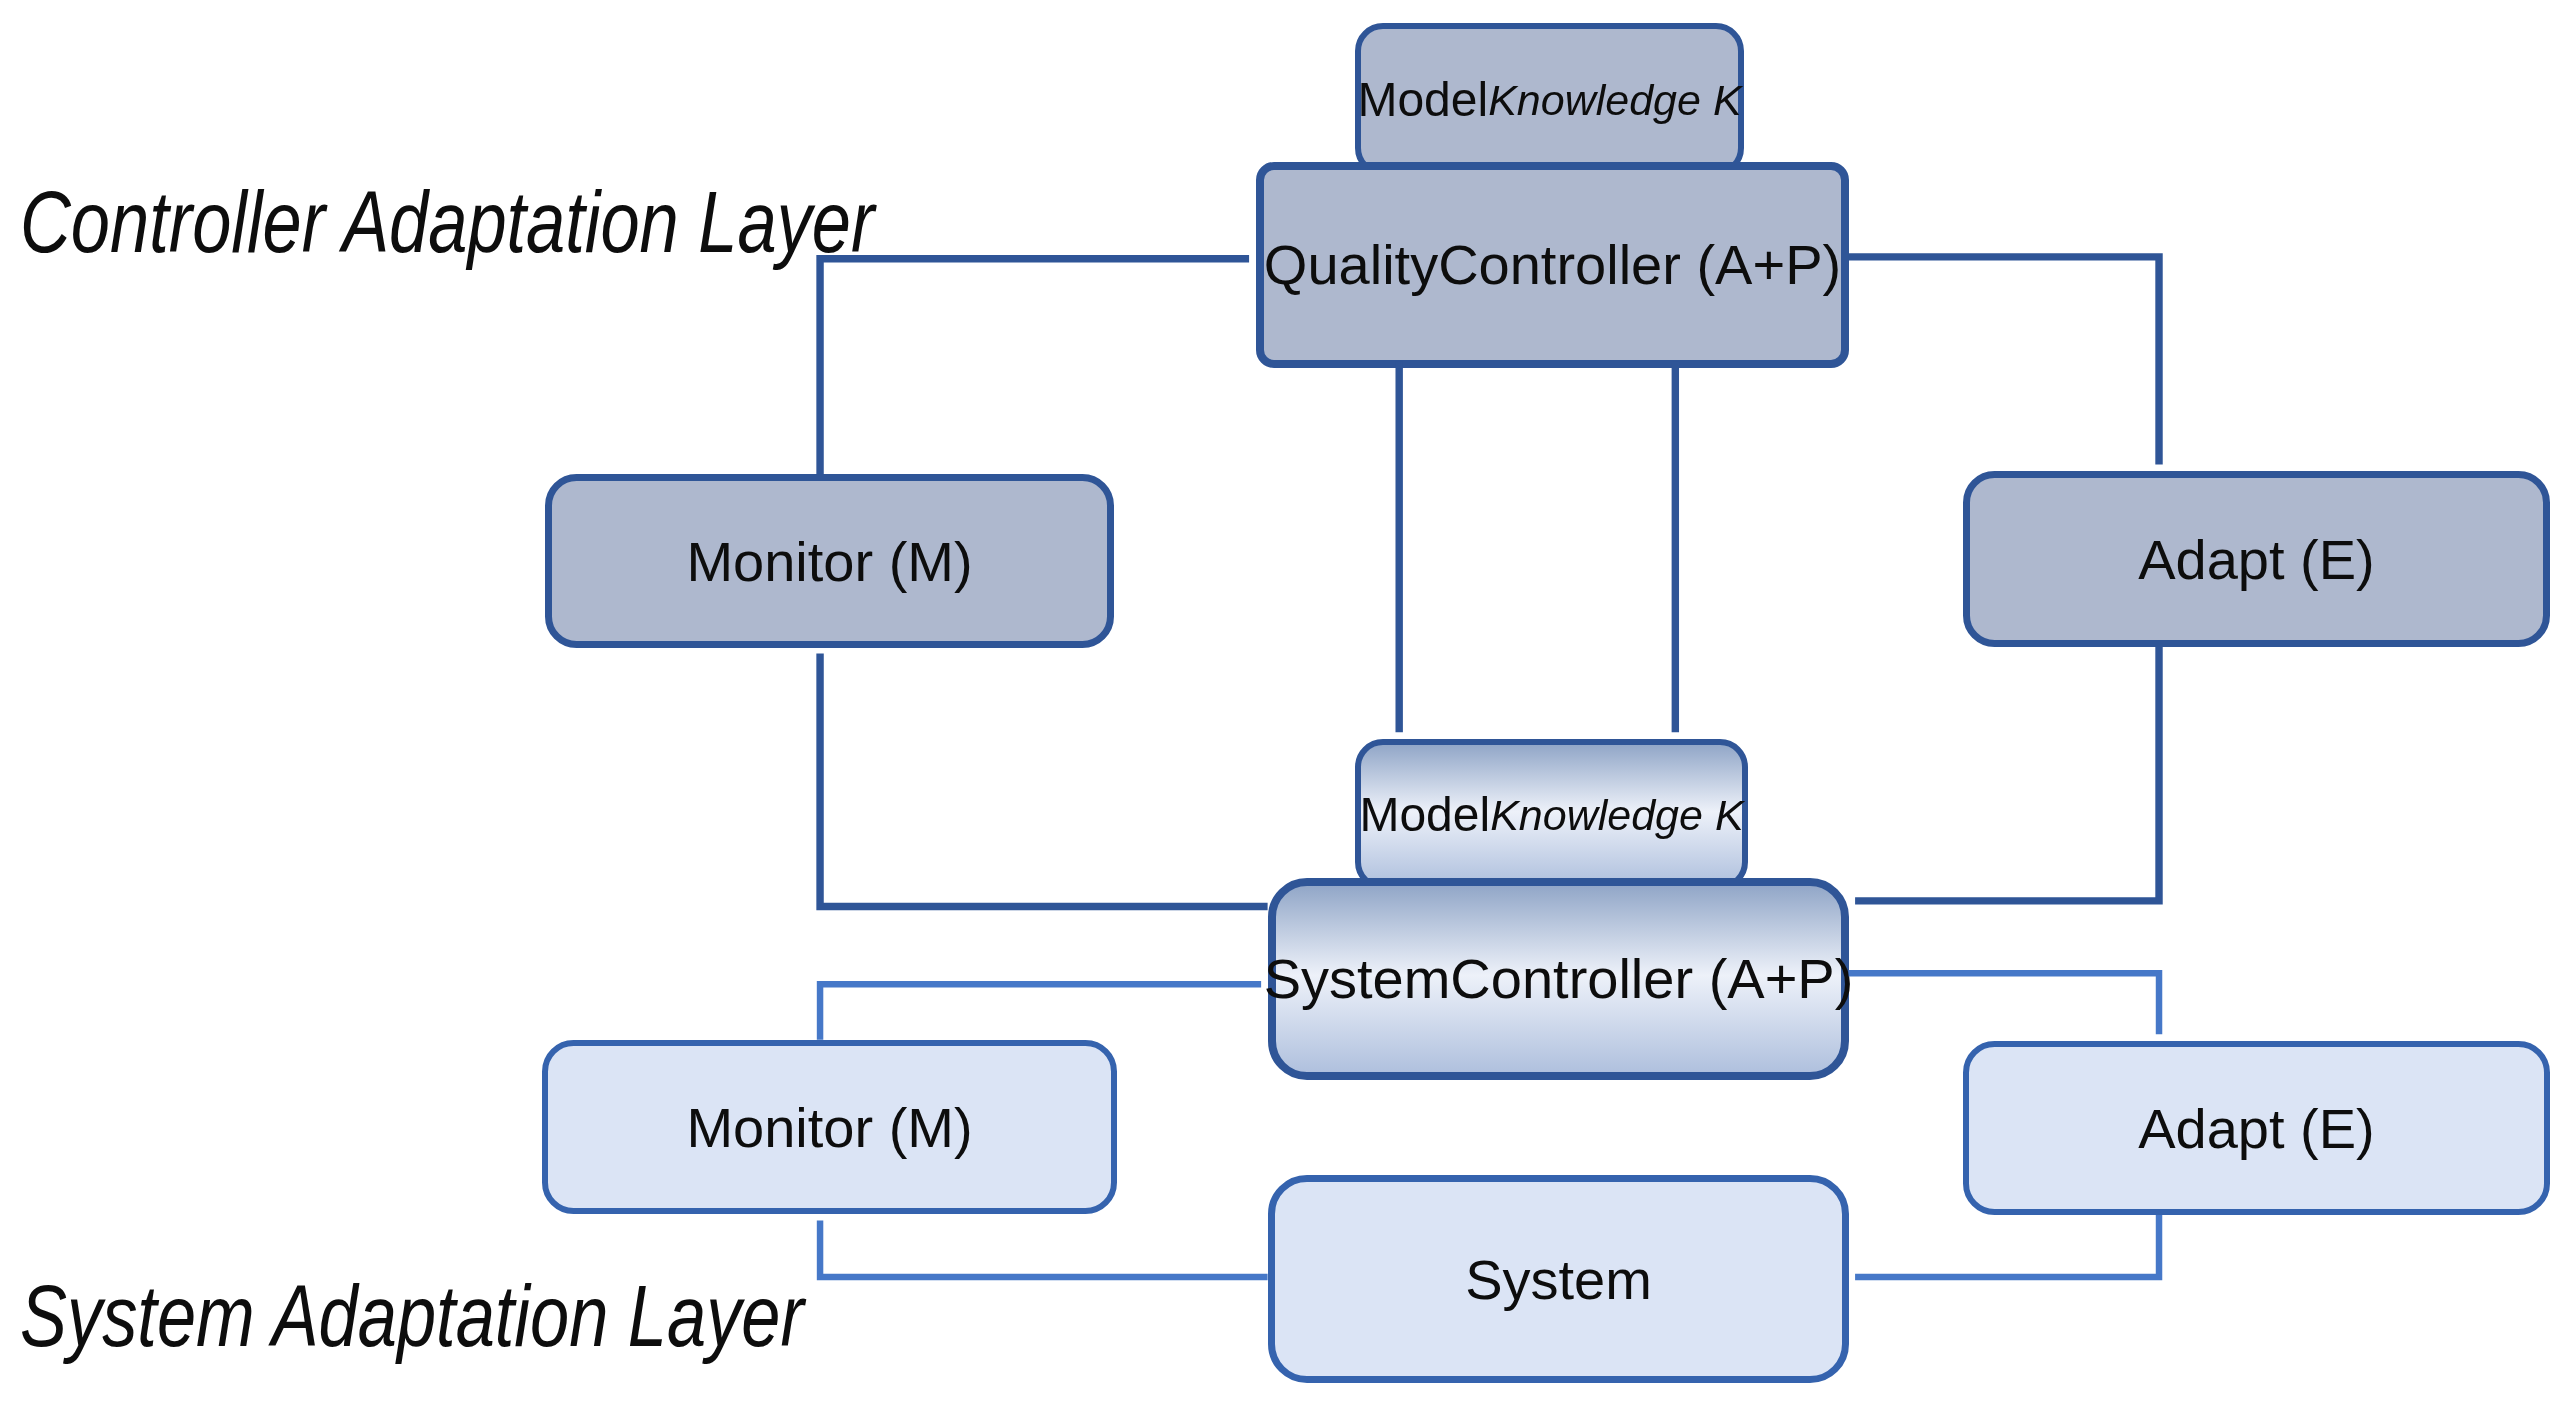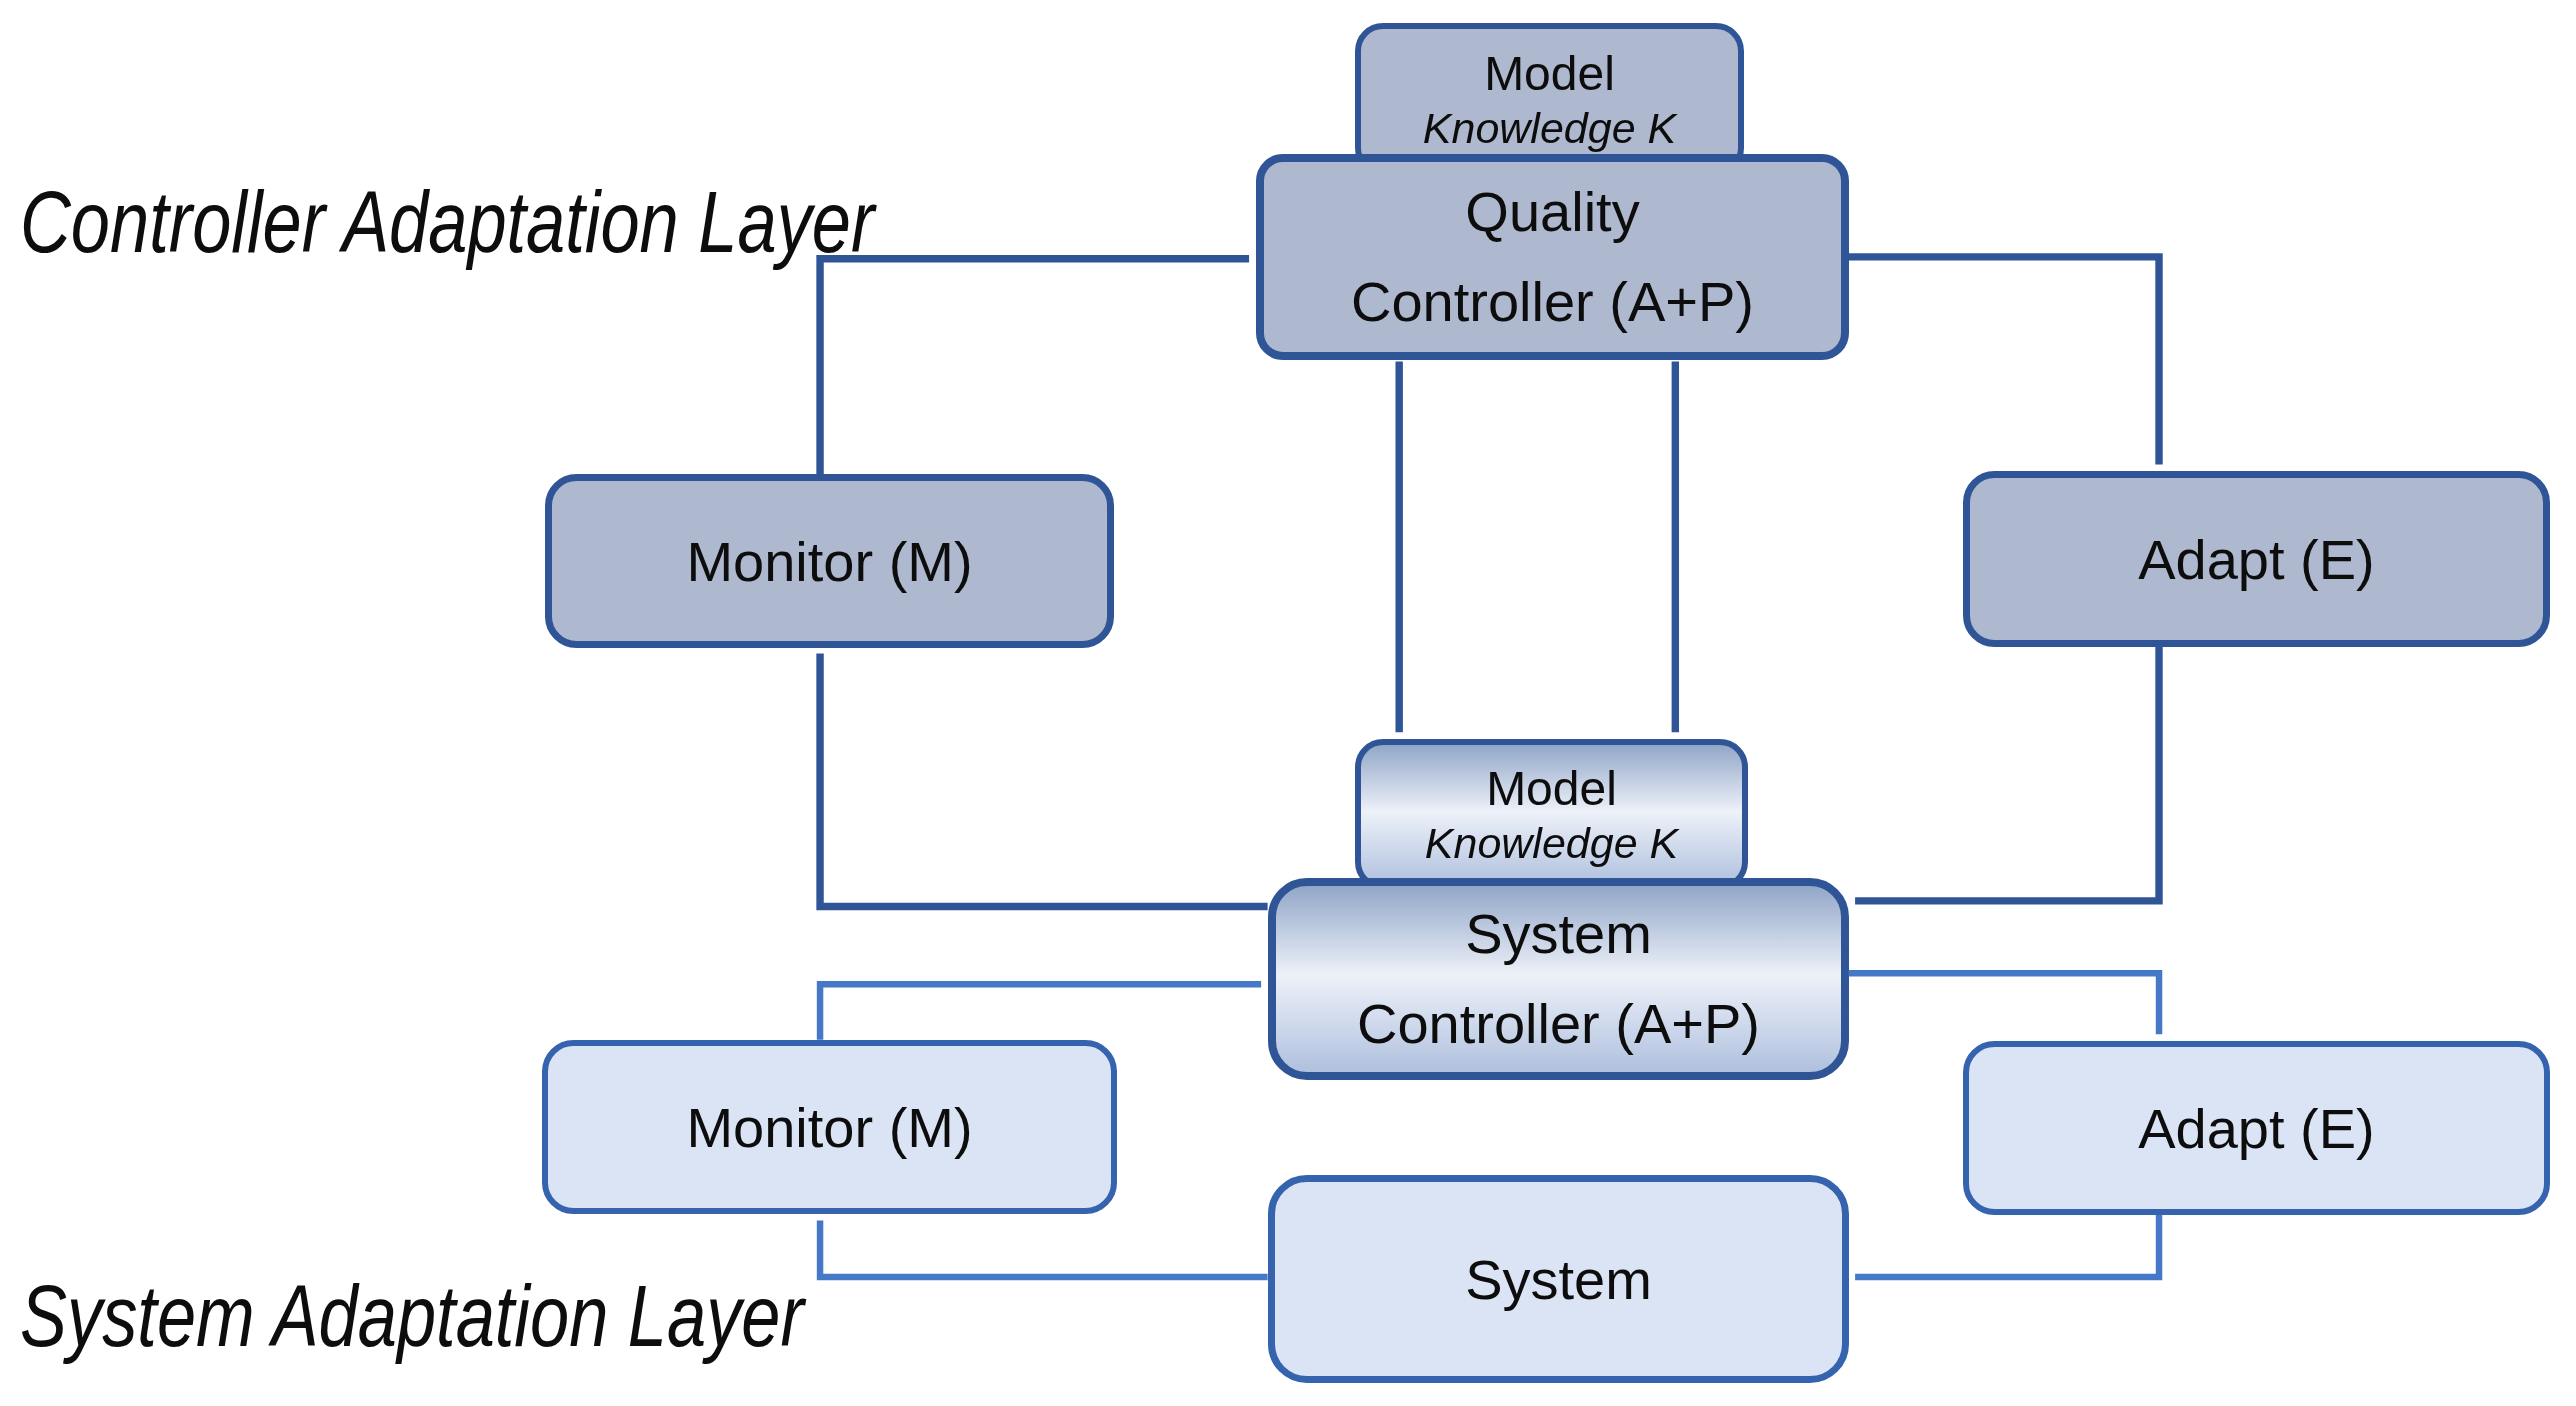--- a/index.html
+++ b/index.html
@@ -9,21 +9,21 @@
     height: 1407px;
     background: var(--c-background, #ffffff);
     overflow: hidden;
     font-family: "Liberation Sans", sans-serif;
   }
 
   .box {
     position: absolute;
     box-sizing: border-box;
     display: flex;
-    flex-direction: column;
+    flex-direction: row;
     align-items: center;
     justify-content: center;
     text-align: center;
     color: var(--c-text, #0d0d0d);
     white-space: nowrap;
   }
   .box-top {
     background: var(--c-top_box_fill, #aeb8ce);
     border: 7.4px solid var(--c-top_box_border, #2f5597);
   }
@@ -33,21 +33,21 @@
       var(--c-gradient_mid, #edf1f9) 48%,
       var(--c-gradient_bottom, #b0c1de) 100%);
     border: 7.4px solid var(--c-top_box_border, #2f5597);
   }
   .box-light {
     background: var(--c-bottom_box_fill, #dbe4f5);
     border: 6.5px solid var(--c-bottom_box_border, #3563ae);
   }
 
   #model-top          { left: 1355px; top: 23px;   width: 389px; height: 153px; border-radius: 28px; border-width: 6.5px; z-index: 1; }
-  #quality-controller { left: 1256px; top: 154px;  width: 593px; height: 206px; border-radius: 27px; border-width: 8.3px; z-index: 2; font-size: 56px; line-height: 1.6; }
+  #quality-controller { left: 1256px; top: 162px;  width: 593px; height: 206px; border-radius: 18px; border-width: 8.3px; z-index: 2; font-size: 56px; line-height: 1.6; }
   #monitor-top        { left: 545px;  top: 474px;  width: 569px; height: 174px; border-radius: 31.5px; font-size: 56px; }
   #adapt-top          { left: 1963px; top: 471px;  width: 587px; height: 176px; border-radius: 31.5px; font-size: 56px; }
   #model-middle       { left: 1355px; top: 739px;  width: 393px; height: 151px; border-radius: 28px; border-width: 6.5px; z-index: 1; }
   #system-controller  { left: 1268px; top: 878px;  width: 581px; height: 202px; border-radius: 39px; border-width: 8.3px; z-index: 2; font-size: 56px; line-height: 1.6; }
   #monitor-bottom     { left: 542px;  top: 1040px; width: 575px; height: 174px; border-radius: 31.5px; font-size: 56px; }
   #adapt-bottom       { left: 1963px; top: 1041px; width: 587px; height: 174px; border-radius: 31.5px; font-size: 56px; }
   #system-box         { left: 1268px; top: 1175px; width: 581px; height: 208px; border-radius: 39px; border-width: 7.4px; font-size: 56px; }
 
   .model-title    { font-size: 48px; line-height: 1.15; }
   .model-subtitle { font-size: 43px; font-style: italic; line-height: 1.15; margin-top: 3px; }

